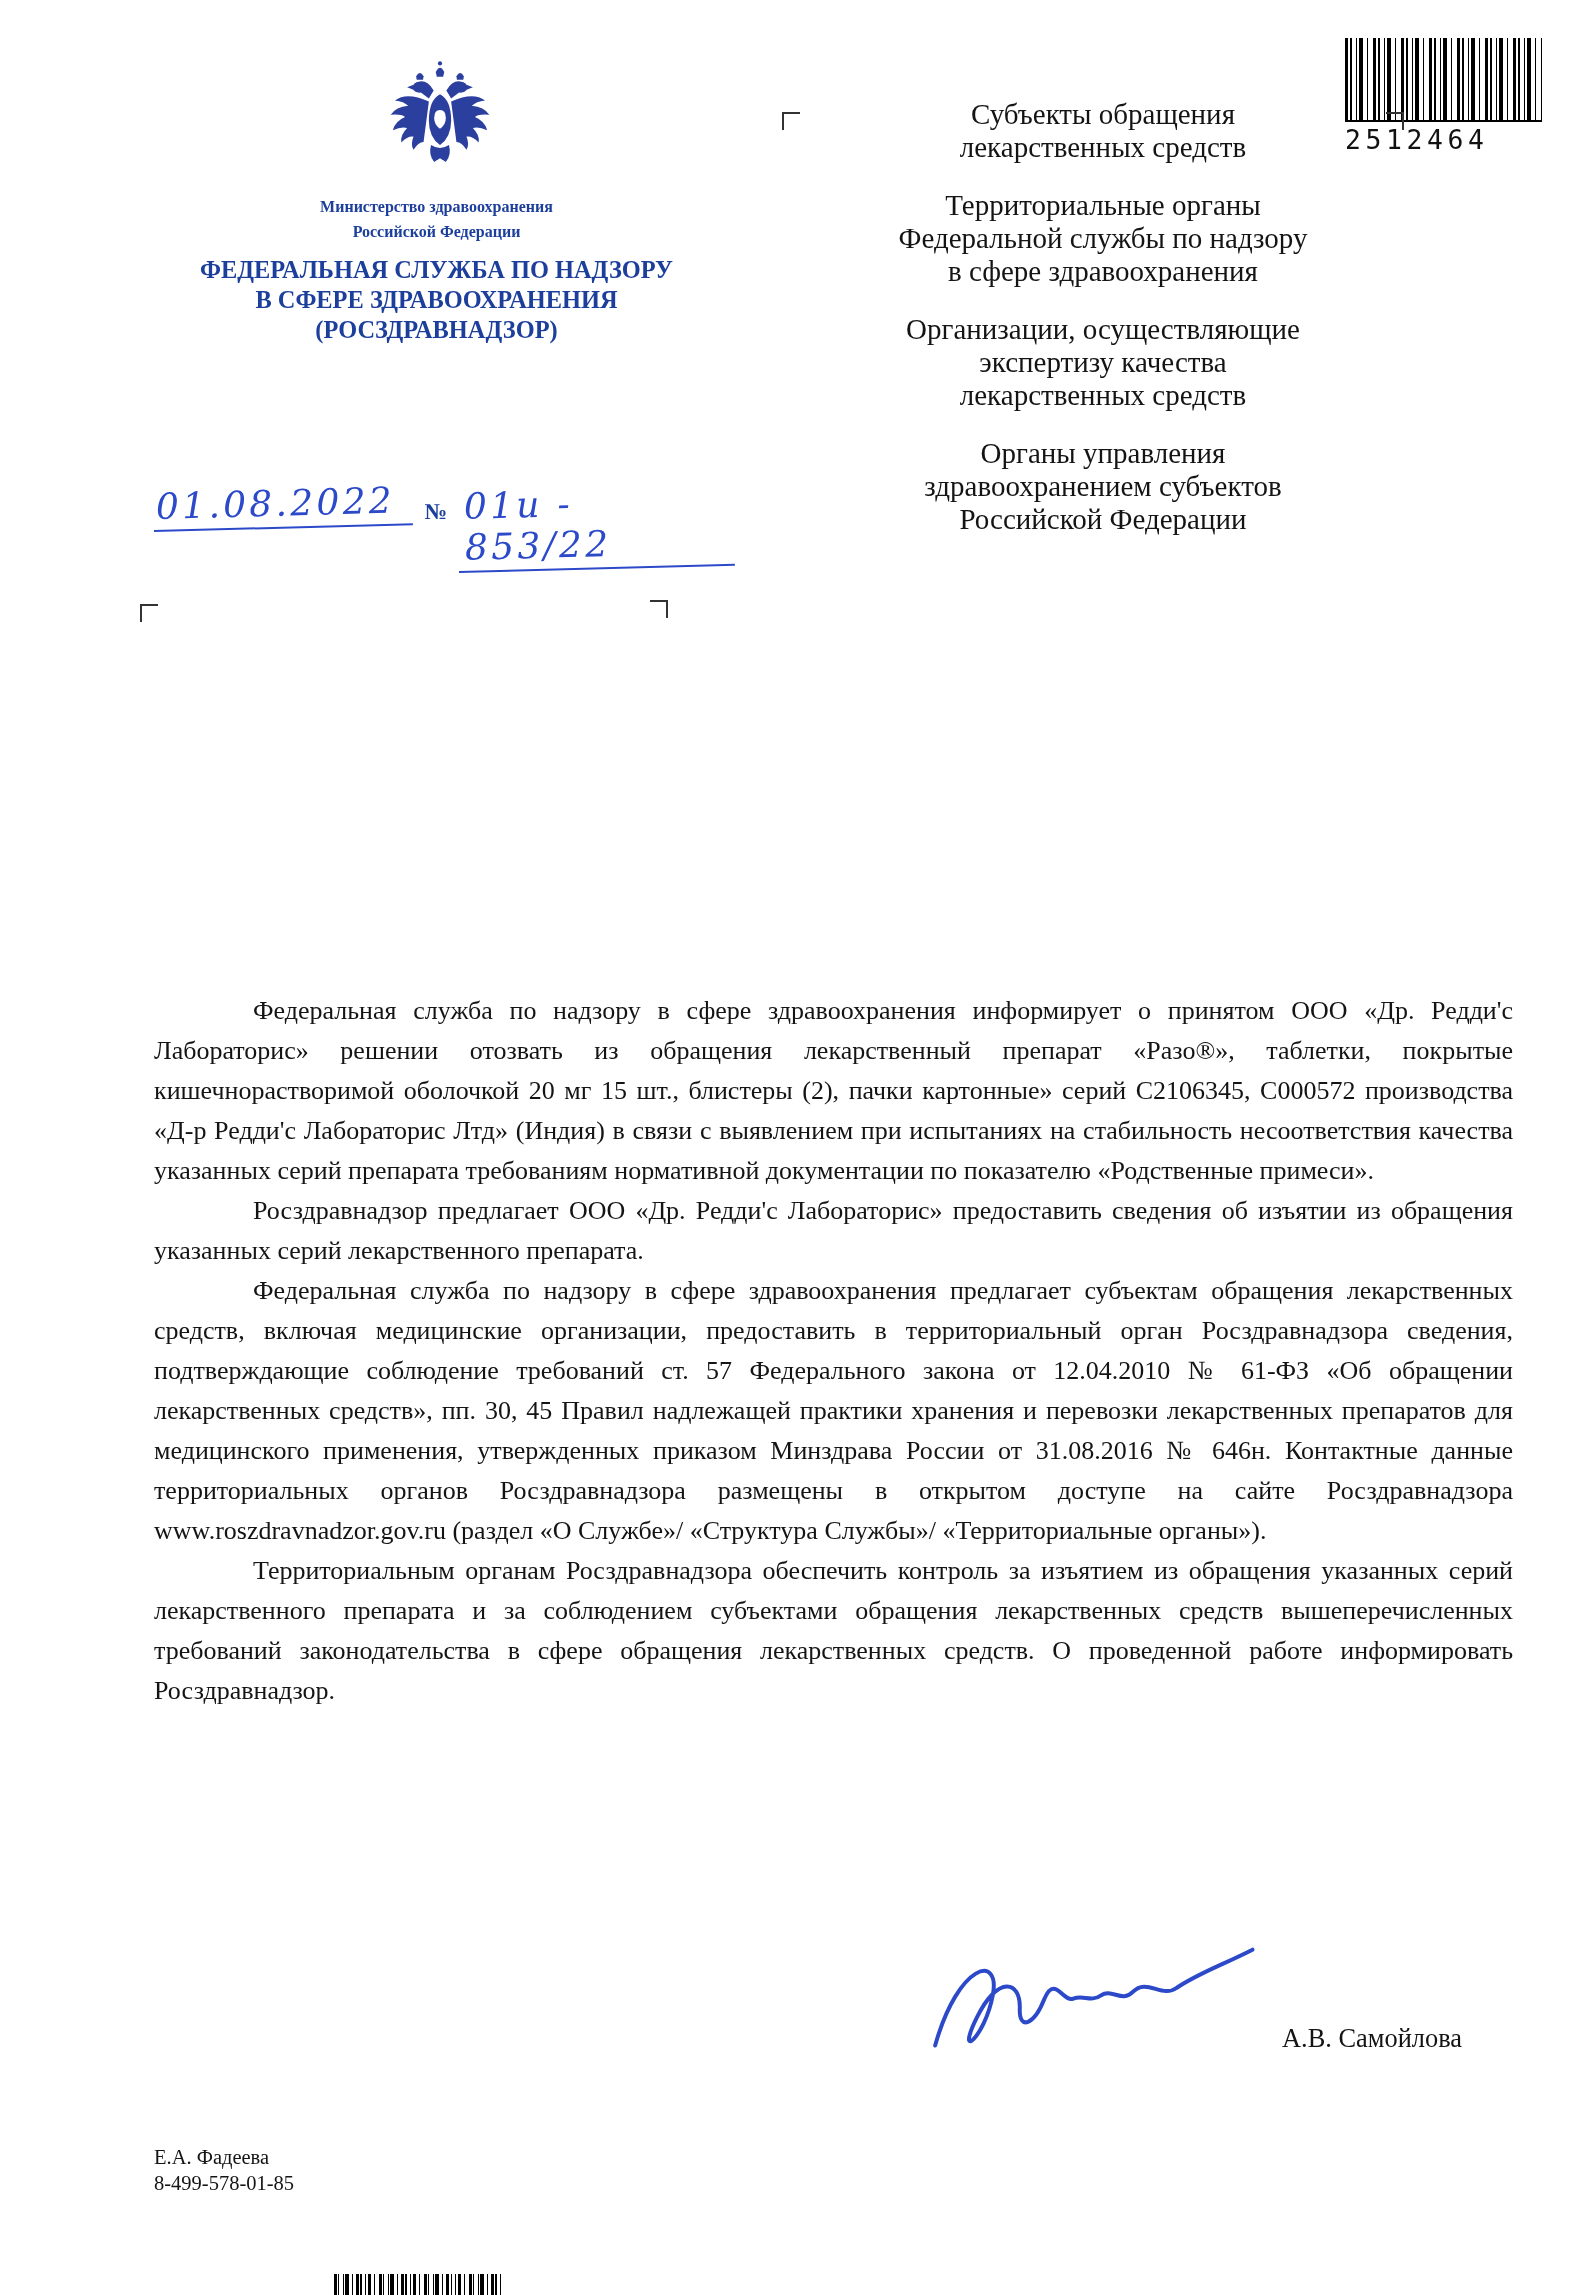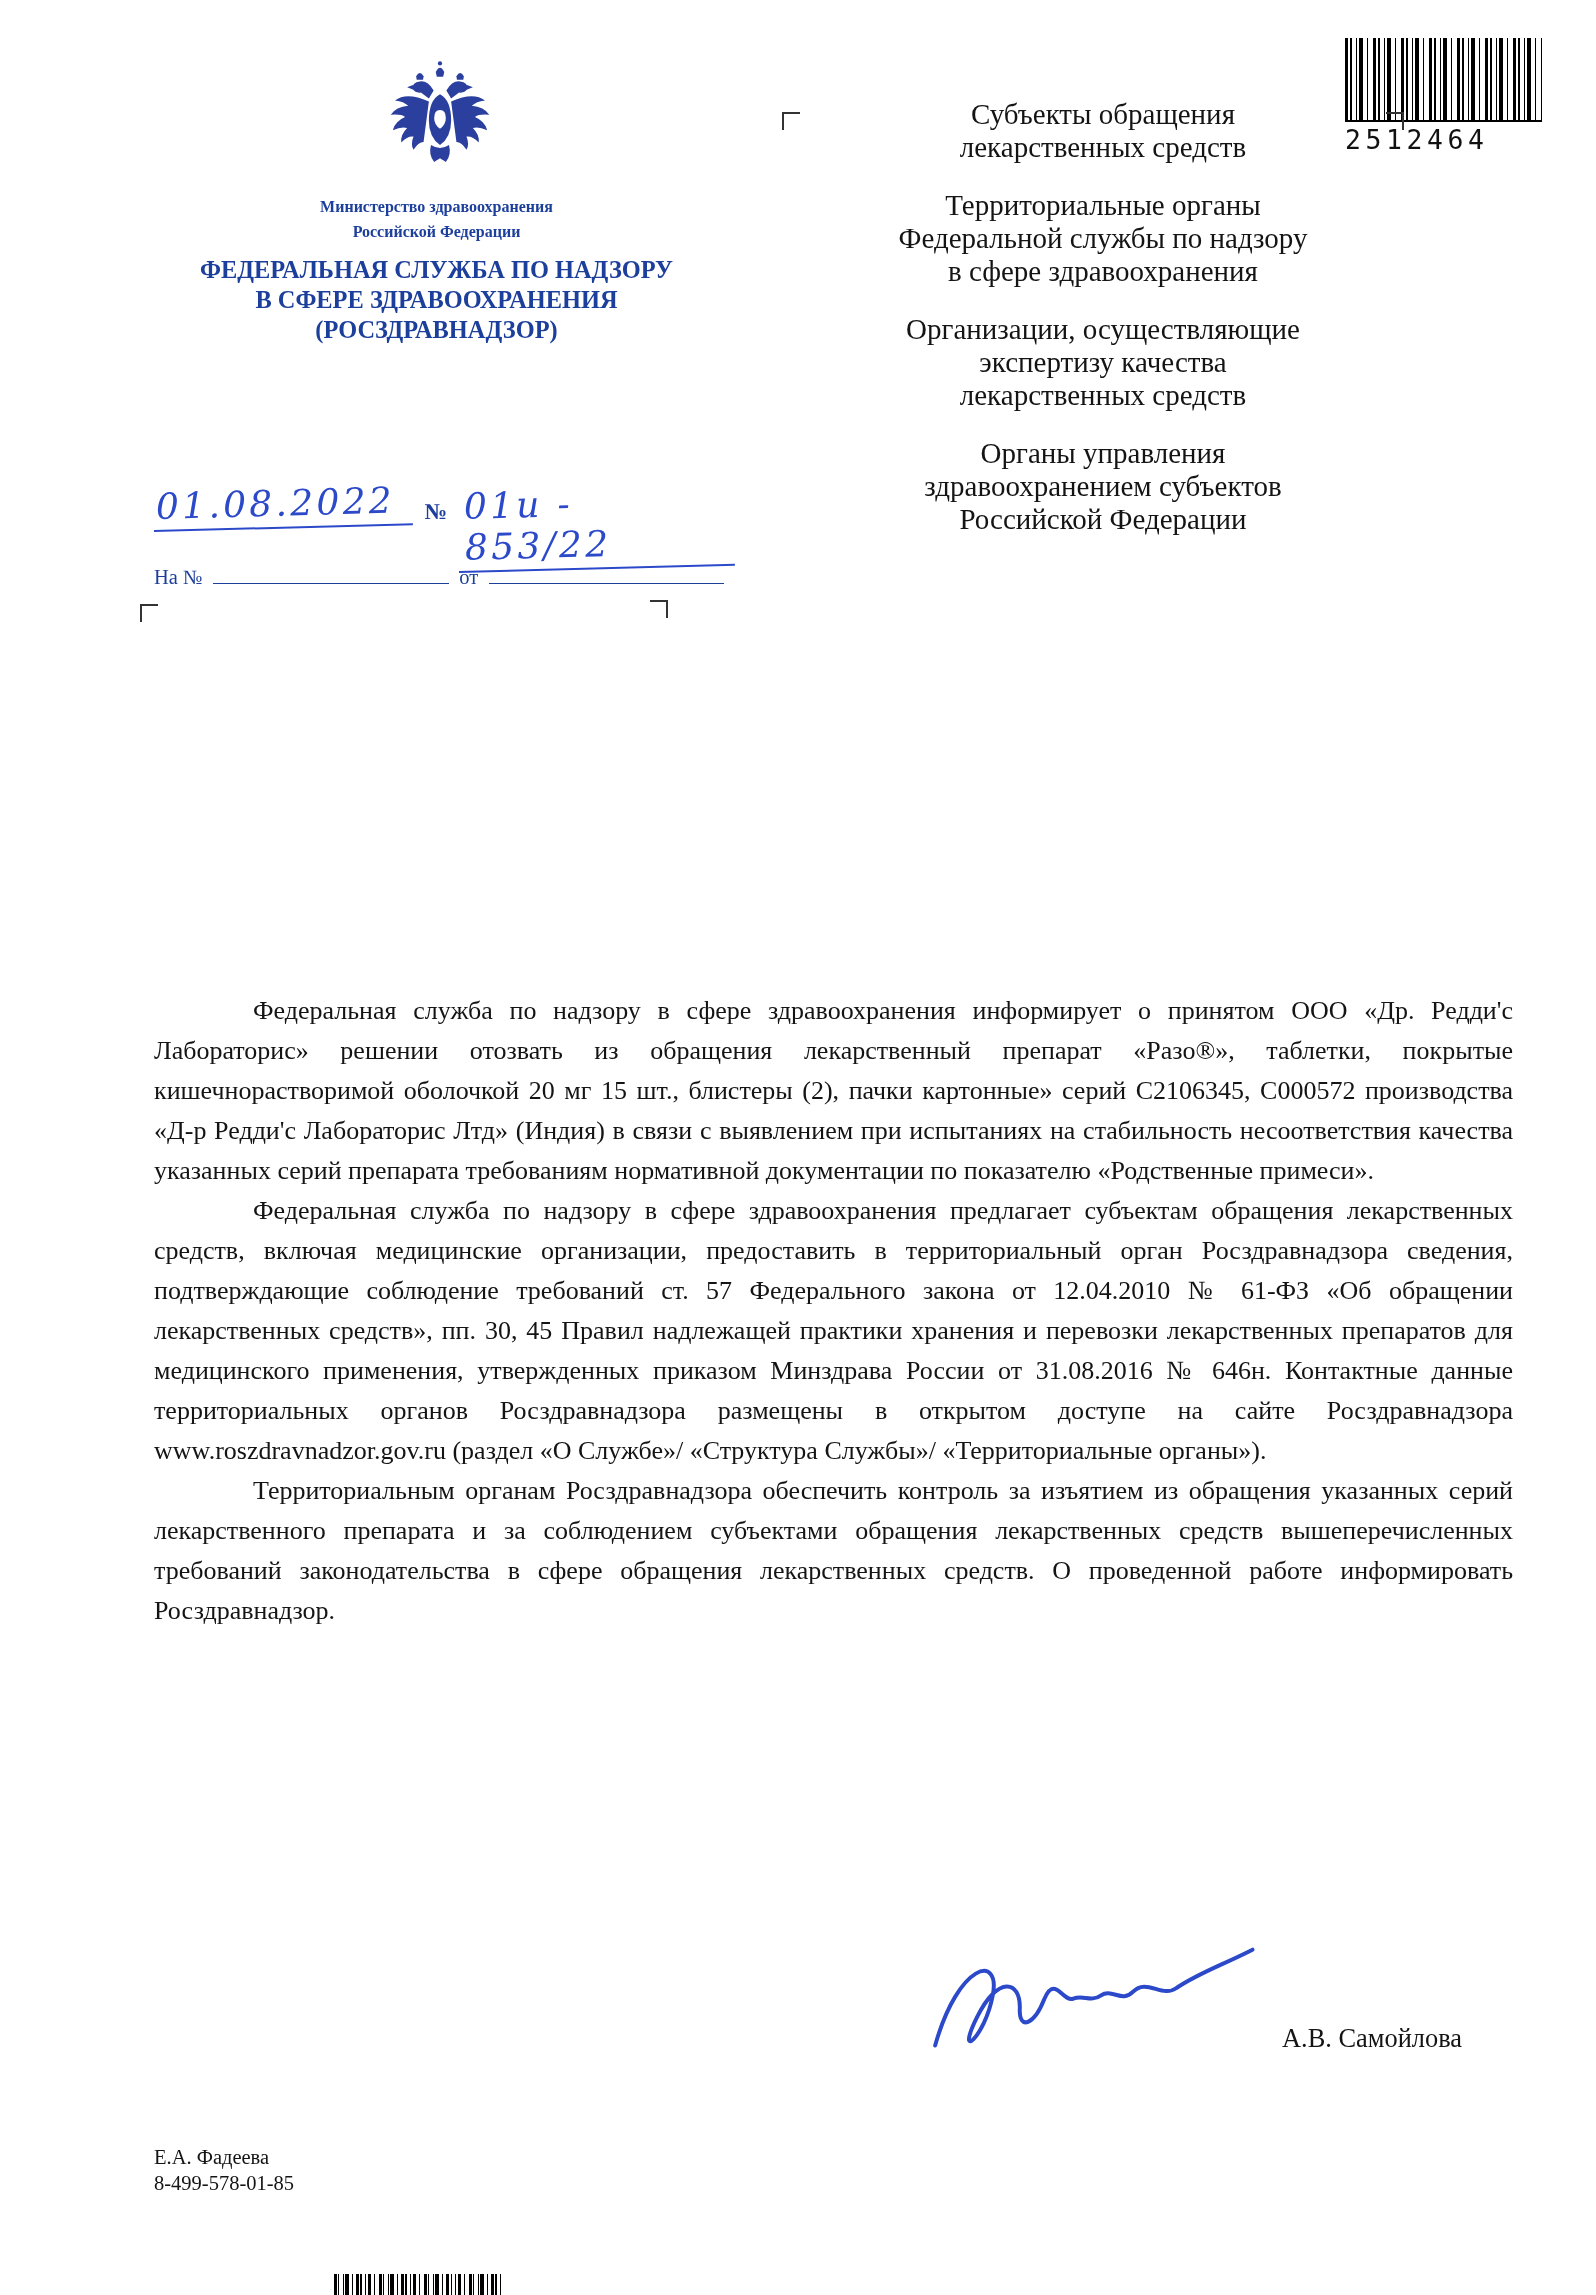--- a/index.html
+++ b/index.html
@@ -140,26 +140,20 @@
 В СФЕРЕ ЗДРАВООХРАНЕНИЯ
 (РОСЗДРАВНАДЗОР)</div>
   </div>
 
   <div class="ref-row">
     <span class="hw hw-date">01.08.2022</span>
     <span class="no-sign">№</span>
     <span class="hw hw-num">01и - 853/22</span>
   </div>
 
-  <div class="na-row">
-    <span>На №</span>
-    <span class="blank"></span>
-    <span>от</span>
-    <span class="blank"></span>
-  </div>
 
   <div class="corner corner-tl mark-subj-l"></div>
   <div class="corner corner-tr mark-subj-r"></div>
   <div class="corner corner-tl mark-rcpt-l"></div>
   <div class="corner corner-tr mark-rcpt-r"></div>
 
 
   <div class="recipients">
     <p>Субъекты обращения
 лекарственных средств</p>
@@ -169,20 +163,21 @@
     <p>Организации, осуществляющие
 экспертизу качества
 лекарственных средств</p>
     <p>Органы управления
 здравоохранением субъектов
 Российской Федерации</p>
   </div>
 
   <div class="body-text">
     <p>Федеральная служба по надзору в сфере здравоохранения информирует о принятом ООО «Др. Редди'с Лабораторис» решении отозвать из обращения лекарственный препарат «Разо®», таблетки, покрытые кишечнорастворимой оболочкой 20 мг 15 шт., блистеры (2), пачки картонные» серий С2106345, С000572 производства «Д-р Редди'с Лабораторис Лтд» (Индия) в связи с выявлением при испытаниях на стабильность несоответствия качества указанных серий препарата требованиям нормативной документации по показателю «Родственные примеси».</p>
+    <p>Росздравнадзор предлагает ООО «Др. Редди'с Лабораторис» предоставить сведения об изъятии из обращения указанных серий лекарственного препарата.</p>
     <p>Федеральная служба по надзору в сфере здравоохранения предлагает субъектам обращения лекарственных средств, включая медицинские организации, предоставить в территориальный орган Росздравнадзора сведения, подтверждающие соблюдение требований ст. 57 Федерального закона от 12.04.2010 № 61-ФЗ «Об обращении лекарственных средств», пп. 30, 45 Правил надлежащей практики хранения и перевозки лекарственных препаратов для медицинского применения, утвержденных приказом Минздрава России от 31.08.2016 № 646н. Контактные данные территориальных органов Росздравнадзора размещены в открытом доступе на сайте Росздравнадзора www.roszdravnadzor.gov.ru (раздел «О Службе»/ «Структура Службы»/ «Территориальные органы»).</p>
     <p>Территориальным органам Росздравнадзора обеспечить контроль за изъятием из обращения указанных серий лекарственного препарата и за соблюдением субъектами обращения лекарственных средств вышеперечисленных требований законодательства в сфере обращения лекарственных средств. О проведенной работе информировать Росздравнадзор.</p>
   </div>
 
   <svg class="signature-svg" viewBox="0 0 540 225" xmlns="http://www.w3.org/2000/svg">
     <path d="M35 170 C 70 45, 135 30, 122 95 C 110 158, 65 195, 98 128 C 130 62, 165 72, 163 115 C 162 148, 185 138, 200 100 C 216 62, 228 105, 244 99 C 260 93, 270 105, 286 94 C 302 83, 318 106, 334 89 C 355 67, 378 99, 400 83 C 432 61, 470 48, 515 25" stroke="#2b49c9" stroke-width="6" fill="none" stroke-linecap="round"></path>
   </svg>
   <div class="signer">А.В. Самойлова</div>
 
   <div class="footer">

